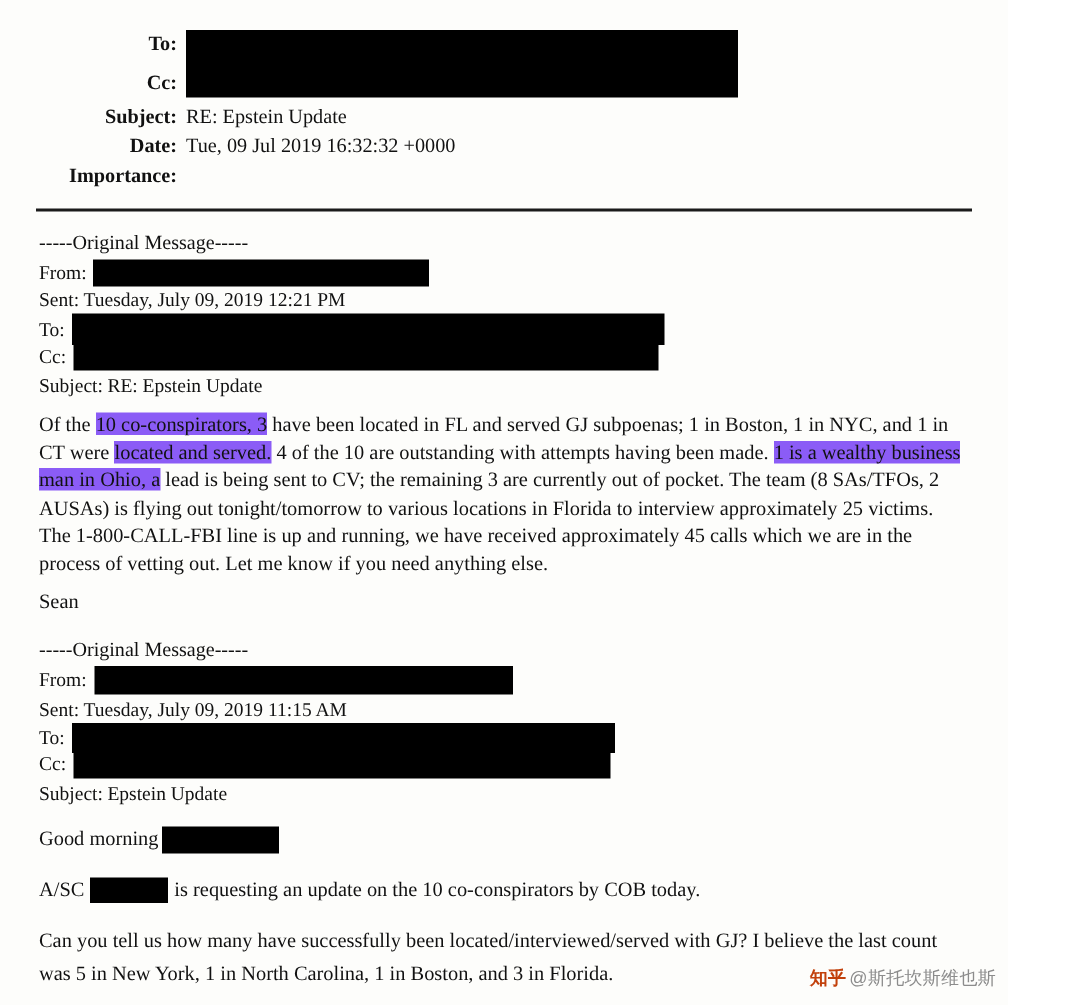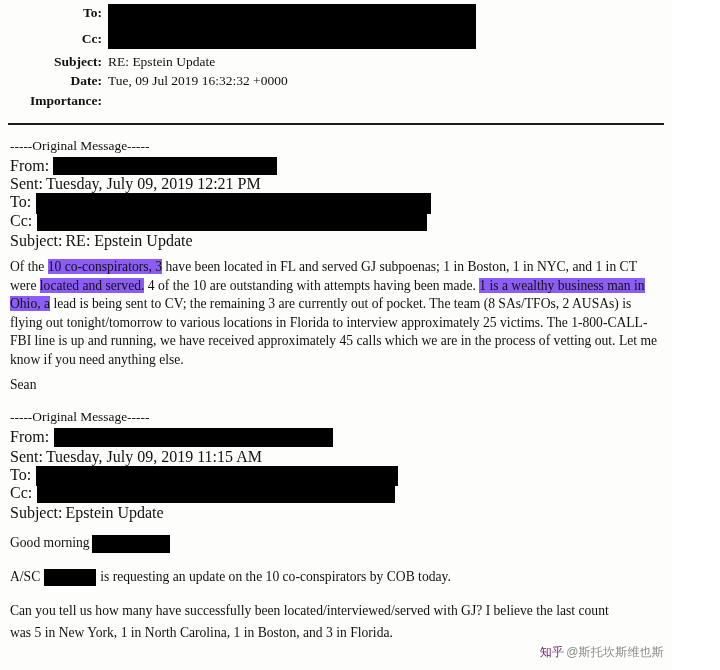--- a/index.html
+++ b/index.html
@@ -12,21 +12,21 @@
     height: 670px;
     overflow: hidden;
     font-family: "Liberation Serif", serif;
     color: #111111;
   }
   .page {
     position: relative;
     width: 672px;
     height: 670px;
     background: #fdfdfb;
-    padding: 0;
+    padding: 16px;
     box-sizing: border-box;
   }
   
   .hdr {
     padding: 4px 0 0 0;
   }
   .hdr-row {
     display: flex;
     align-items: flex-start;
     min-height: 17px;
@@ -65,22 +65,22 @@
   }
   p.para {
     margin: 0 0 3px 0;
   }
   .sep {
     margin: 10px 0 1px 0;
     font-size: 13.4px;
   }
   .mini-row {
     display: flex;
-    align-items: flex-start;
-    font-size: 16px;
+    align-items: center;
+    font-size: 13px;
     line-height: 18px;
     min-height: 18px;
   }
   .mini-label {
     flex: 0 0 auto;
     padding-right: 3px;
     white-space: nowrap;
   }
   .hl {
     background: #8b5cf6;
@@ -91,22 +91,22 @@
   .watermark {
     position: absolute;
     right: 8px;
     bottom: 9px;
     font-size: 12px;
     color: #8c8c8c;
     font-family: "Liberation Sans", sans-serif;
     letter-spacing: 0.2px;
   }
   .wm-logo {
-    color: #701a75;
-    font-weight: normal;
+    color: #c2410c;
+    font-weight: bold;
     margin-right: 2px;
   }
   .bottom-fade {
     position: absolute;
     left: 0; right: 0; bottom: 0;
     height: 16px;
     background: linear-gradient(to bottom, rgba(253,253,251,0), rgba(253,253,251,0.9));
   }
 </style>
 </head>

